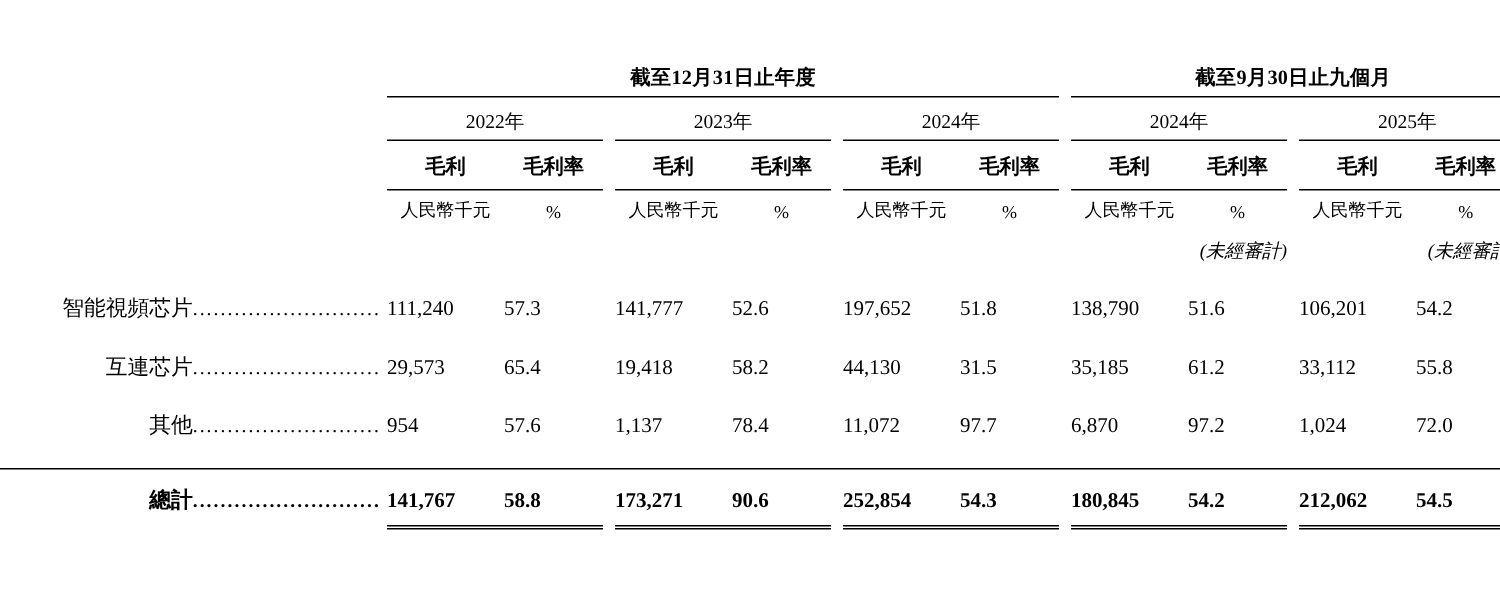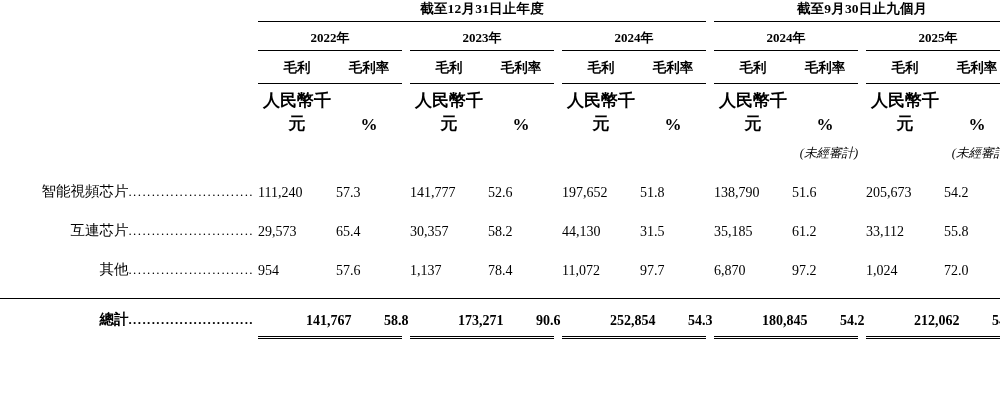--- a/index.html
+++ b/index.html
@@ -12,20 +12,21 @@
     height: 400px;
     font-family: "Liberation Serif", "DejaVu Serif", serif;
     color: #000000;
     overflow: hidden;
   }
   .sheet {
     position: relative;
     width: 1000px;
     height: 292px;
     box-sizing: border-box;
+    margin-top: 43px;
   }
   table.fin {
     border-collapse: collapse;
     width: 1000px;
     table-layout: fixed;
   }
   td, th {
     padding: 0;
     margin: 0;
     vertical-align: bottom;
@@ -40,37 +41,36 @@
   .group-head {
     text-align: center;
     font-size: 13.5px;
     font-weight: bold;
     padding-bottom: 3px;
     letter-spacing: 0.2px;
   }
   .year-head {
     text-align: center;
     font-size: 13px;
-    font-weight: bold;
+    font-weight: normal;
     padding-top: 7px;
     padding-bottom: 3px;
   }
   .sub-head {
     text-align: center;
     font-size: 13.5px;
     font-weight: bold;
     padding-top: 8px;
     padding-bottom: 6px;
   }
   .unit-head {
     text-align: center;
-    font-size: 17px;
+    font-size: 12px;
     padding-top: 5px;
     padding-bottom: 5px;
-    font-weight: bold;
   }
   .audit-head {
     text-align: right;
     font-size: 12.5px;
     font-style: italic;
     padding-top: 5px;
     padding-bottom: 10px;
   }
   .row-label {
     font-size: 14.5px;
@@ -88,21 +88,20 @@
     font-size: 14px;
     padding: 9px 0 9px 0;
     white-space: nowrap;
   }
   .datarow td { padding-top: 10px; padding-bottom: 10px; }
   .totalrow td {
     font-weight: bold;
     border-top: 1px solid #000;
     padding-top: 11px;
     padding-bottom: 7px;
-    padding-left: 48px;
   }
   .dbl-under {
     border-bottom: 3px double #000;
   }
   .spacer-row td { height: 9px; }
   .thin-line {
     border-bottom: 1px solid #000;
     height: 0;
     font-size: 0;
     line-height: 0;
@@ -243,30 +242,30 @@
       <td></td>
       <td class="num">141,777</td>
       <td class="num">52.6</td>
       <td></td>
       <td class="num">197,652</td>
       <td class="num">51.8</td>
       <td></td>
       <td class="num">138,790</td>
       <td class="num">51.6</td>
       <td></td>
-      <td class="num">205,673</td>
+      <td class="num">106,201</td>
       <td class="num">54.2</td>
     </tr>
 
     <tr class="datarow">
       <td class="row-label"><span>互連芯片</span><span class="dots">...........................</span></td>
       <td class="num">29,573</td>
       <td class="num">65.4</td>
       <td></td>
-      <td class="num">30,357</td>
+      <td class="num">19,418</td>
       <td class="num">58.2</td>
       <td></td>
       <td class="num">44,130</td>
       <td class="num">31.5</td>
       <td></td>
       <td class="num">35,185</td>
       <td class="num">61.2</td>
       <td></td>
       <td class="num">33,112</td>
       <td class="num">55.8</td>

